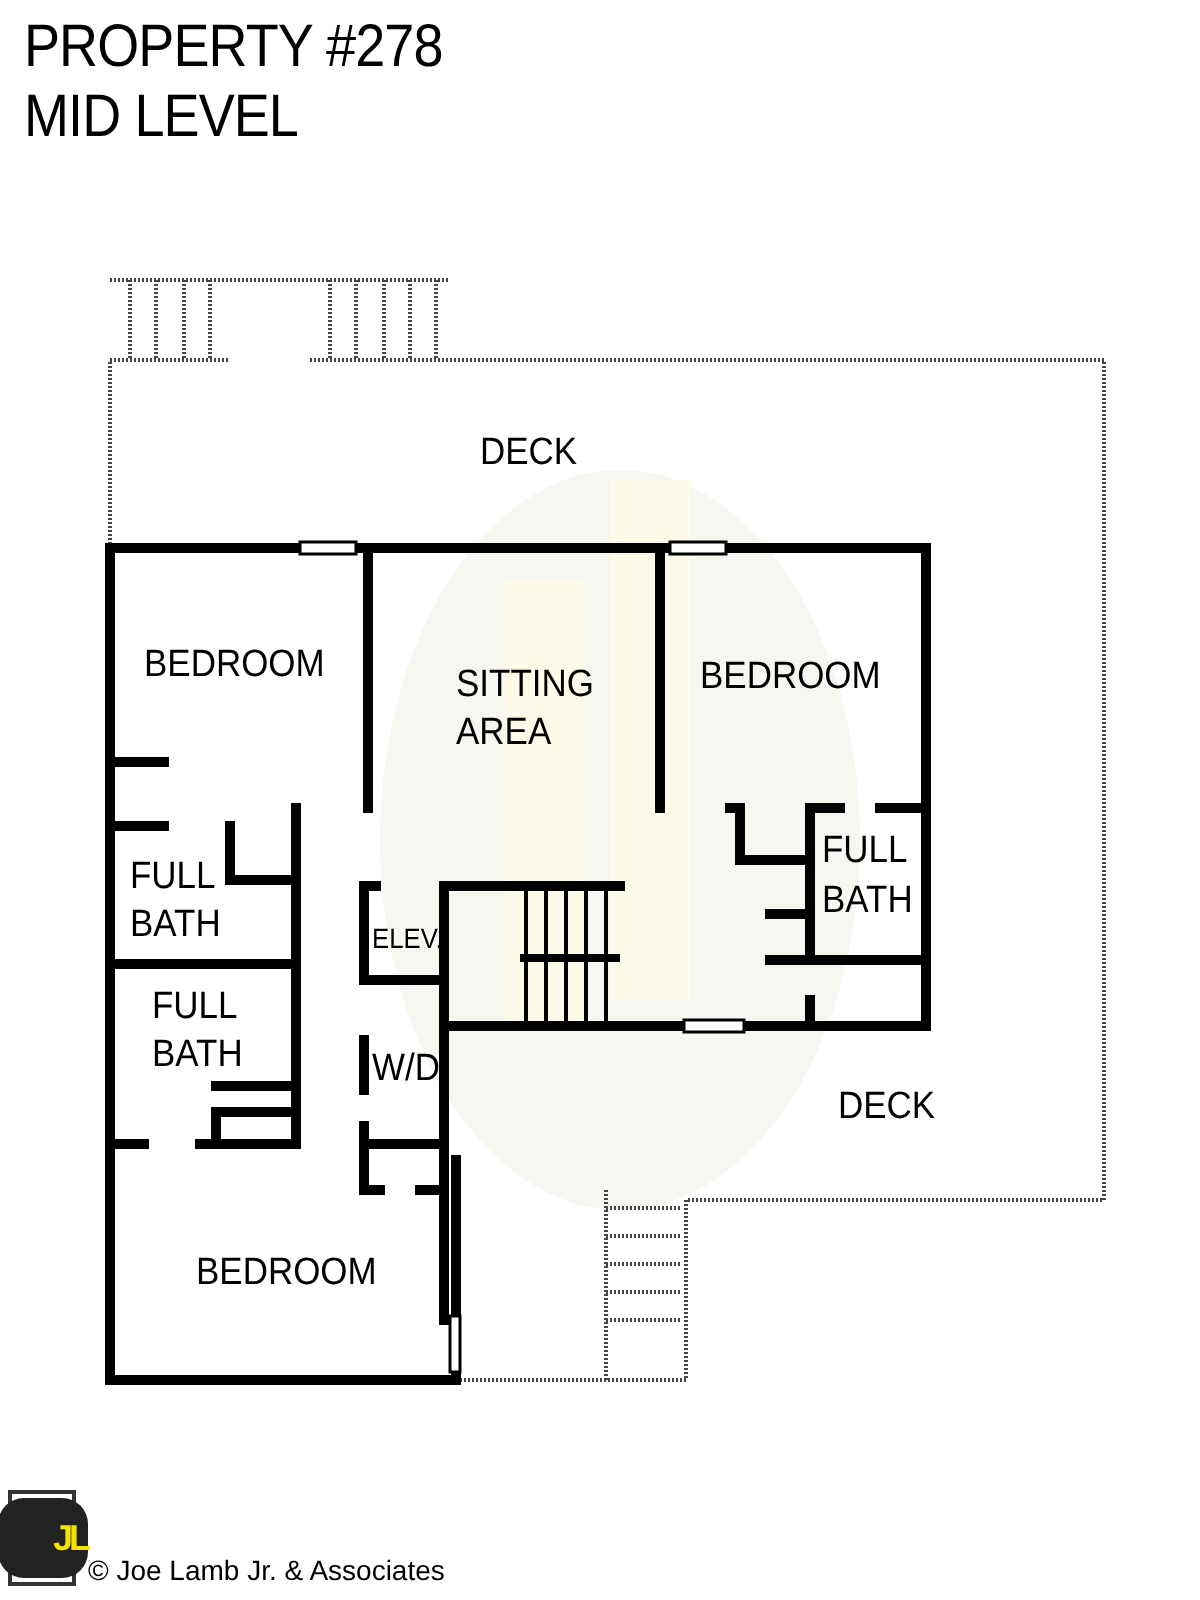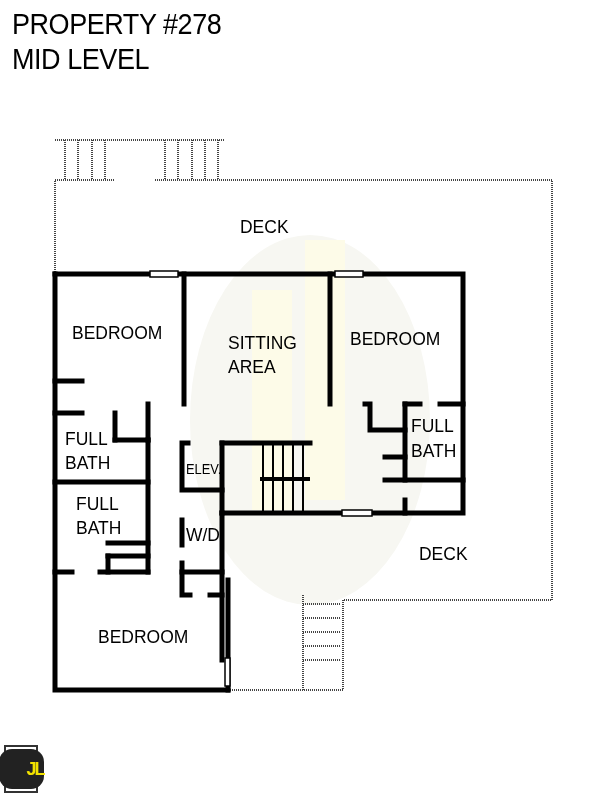--- a/index.html
+++ b/index.html
@@ -125,13 +125,14 @@
 <div class="lbl" style="left:76px;top:493px;">FULL</div>
 <div class="lbl" style="left:76px;top:517px;">BATH</div>
 <div class="lbl" style="left:186px;top:524px;">W/D</div>
 <div class="lbl" style="left:419px;top:543px;">DECK</div>
 <div class="lbl" style="left:98px;top:626px;">BEDROOM</div>
 
 <div class="footer">
   <div class="logo">
     <div class="logo-inner">JL</div>
   </div>
+  <div class="copy">© Joe Lamb Jr. &amp; Associates</div>
 </div>
 
 </body></html>

